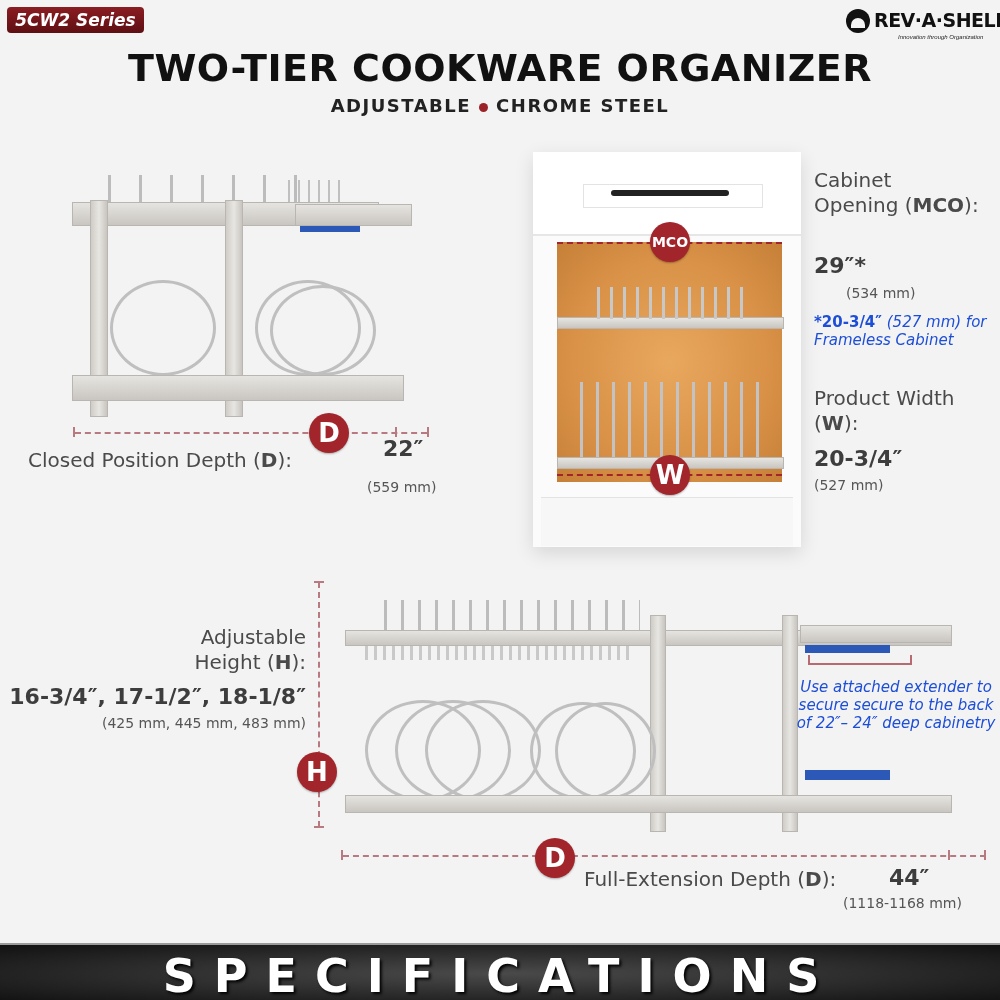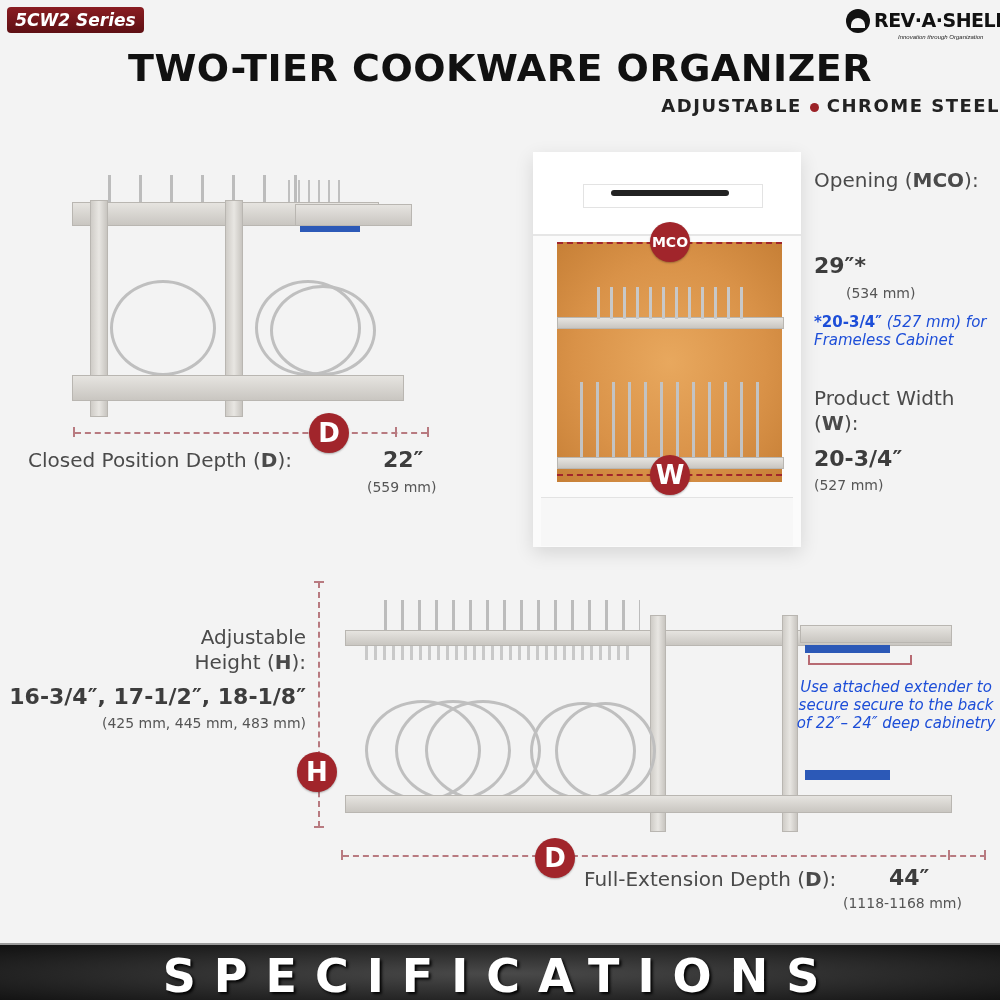--- a/index.html
+++ b/index.html
@@ -24,21 +24,21 @@
   .logo-mark::after { content:""; position:absolute; left:5px; top:9px; width:14px; height:10px; border-radius:7px 7px 0 0; background:#f3f3f3; }
   .logo-text { position:absolute; left:28px; top:2px; font-weight:900; font-size:19px; color:#111; letter-spacing:-0.5px; font-family:"DejaVu Sans", sans-serif; }
   .logo-tag { position:absolute; left:52px; top:27px; font-size:6px; color:#222; font-style:italic; }
 
   .title {
     left:0; width:1000px; top:46px; text-align:center;
     font-size:38px; font-weight:bold; color:#111; letter-spacing:0.5px;
     font-family:"DejaVu Sans", sans-serif;
   }
   .subtitle {
-    left:0; width:1000px; top:95px; text-align:right;
+    left:0; width:1000px; top:95px; text-align:center;
     font-size:18px; font-weight:bold; color:#222; letter-spacing:1.5px;
     font-family:"DejaVu Sans", sans-serif;
   }
   .subtitle .dot { display:inline-block; width:9px; height:9px; border-radius:50%; background:#9b2227; margin:0 8px; vertical-align:middle; }
 
   .lbl { font-family:"DejaVu Sans", sans-serif; color:#4a4a4a; }
   .lbl-big { font-size:20px; line-height:25px; }
   .val-big { font-size:22px; font-weight:bold; color:#3d3d3d; font-family:"DejaVu Sans", sans-serif; }
   .val-mm { font-size:14px; color:#555; font-family:"DejaVu Sans", sans-serif; }
   .small-ital { font-size:15px; font-style:italic; color:#1d4ed8; font-family:"DejaVu Sans", sans-serif; }
@@ -114,21 +114,21 @@
   <div class="abs wire" style="left:200px;top:115px;width:100px;height:85px;"></div>
   <div class="abs rail" style="left:2px;top:205px;width:330px;height:24px;"></div>
 </div>
 
 <div class="abs tick-v" style="left:73px;top:427px;"></div>
 <div class="abs dash-h" style="left:75px;top:432px;width:352px;"></div>
 <div class="abs tick-v" style="left:395px;top:427px;"></div>
 <div class="abs tick-v" style="left:427px;top:427px;"></div>
 <div class="abs badge" style="left:309px;top:413px;">D</div>
 <div class="abs lbl lbl-big" style="left:28px;top:448px;"><span>Closed Position Depth (</span><span class="sc">D</span><span>):</span></div>
-<div class="abs val-big" style="left:383px;top:447px;">22″</div>
+<div class="abs val-big" style="left:383px;top:436px;">22″</div>
 <div class="abs val-mm" style="left:367px;top:479px;">(559 mm)</div>
 
 <div class="abs cab">
   <div class="drawer">
     <div class="drawer-inner"></div>
     <div class="handle"></div>
   </div>
   <div class="interior">
     <div class="abs" style="left:0;top:0;width:225px;border-top:2px dashed #a1252b;"></div>
     <div class="abs rail" style="left:0;top:75px;width:225px;height:10px;"></div>
@@ -136,20 +136,21 @@
     <div class="abs" style="left:10px;top:140px;width:205px;height:80px;background:repeating-linear-gradient(90deg,transparent 0 13px,#c3c3c3 13px 16px);"></div>
     <div class="abs rail" style="left:0;top:215px;width:225px;height:10px;"></div>
     <div class="abs" style="left:0;top:232px;width:225px;border-top:2px dashed #a1252b;"></div>
   </div>
   <div class="toe"></div>
 </div>
 <div class="abs badge badge-sm" style="left:650px;top:222px;">MCO</div>
 <div class="abs badge" style="left:650px;top:455px;">W</div>
 
 <div class="abs lbl lbl-big" style="left:814px;top:168px;">
+  <div>Cabinet</div>
   <div><span>Opening (</span><span class="sc">MCO</span><span>):</span></div>
 </div>
 <div class="abs val-big" style="left:814px;top:253px;">29″*</div>
 <div class="abs val-mm" style="left:814px;top:285px;margin-left:32px;">(534 mm)</div>
 <div class="abs small-ital" style="left:814px;top:313px;">
   <div><b style="font-style:normal">*20-3/4″</b><span> (527 mm) for</span></div>
   <div>Frameless Cabinet</div>
 </div>
 
 <div class="abs lbl lbl-big" style="left:814px;top:386px;">

